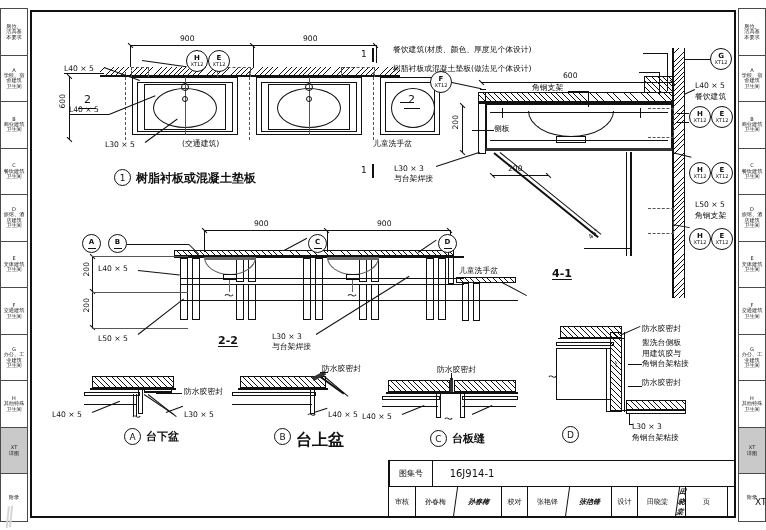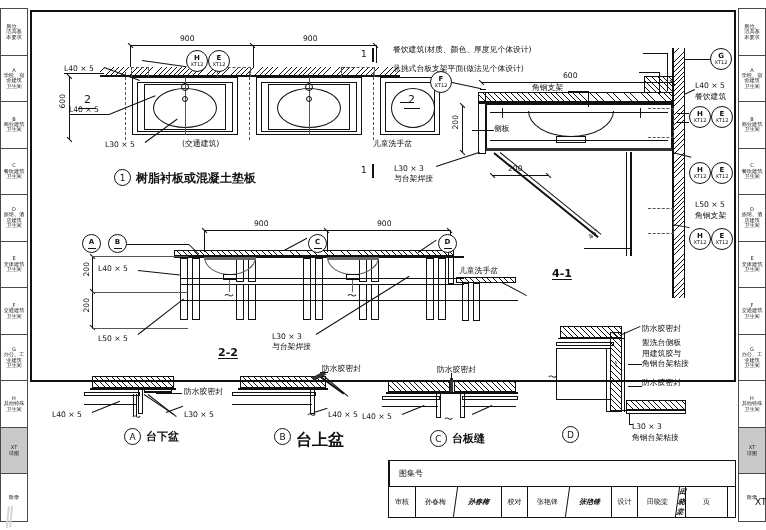--- a/index.html
+++ b/index.html
@@ -19,21 +19,21 @@
   .side.right{right:0;}
   .side-item{flex:0 0 auto;border-bottom:1px solid #4a4a4a;
         display:flex;flex-direction:column;align-items:center;justify-content:center;
         text-align:center;line-height:1.05;padding:2px 0;box-sizing:border-box;}
   .side-item:last-child{border-bottom:none;}
   .side-code{font-size:5px;color:#222;}
   .side-label{font-size:5.2px;color:#222;white-space:pre-line;}
   .side-item.active{background:#c9c9c9;}
 
   
-  .frame{position:absolute;left:30px;top:10px;width:706px;height:372px;
+  .frame{position:absolute;left:30px;top:10px;width:706px;height:508px;
          border:2.5px solid #111;box-sizing:border-box;background:#fff;}
   .inner{position:absolute;inset:0;}
 
   
   .t{position:absolute;font-size:7.4px;color:#111;white-space:nowrap;line-height:1.25;}
   .t.cn{font-size:7.8px;}
   .t.sm{font-size:6.6px;}
   .t.lead{font-size:7.6px;}
   .t.dim{font-size:7.6px;}
   .vert{writing-mode:vertical-rl;transform:rotate(180deg);}
@@ -311,21 +311,21 @@
 
     <div class="numbub" style="left:82px;top:157px;">
       <span>1</span>
     </div>
     <div class="t" style="left:104px;top:159px;font-size:12px;font-weight:bold;">树脂衬板或混凝土垫板</div>
 
     <div class="t cn" style="left:361px;top:33px;">餐饮建筑(材质、颜色、厚度见个体设计)</div>
     <div class="ln hl" style="left:611px;top:41px;width:24px;"></div>
     <div class="ln vl" style="left:635px;top:41px;height:38px;"></div>
 
-    <div class="t cn" style="left:361px;top:52px;">悬挑式台板支架平面(做法见个体设计)</div>
+    <div class="t cn" style="left:361px;top:52px;">树脂衬板或混凝土垫板(做法见个体设计)</div>
     <div class="ln hl" style="left:607px;top:60px;width:20px;"></div>
     <div class="ln vl" style="left:627px;top:60px;height:22px;"></div>
 
     <div class="t cn" style="left:500px;top:71px;">角钢支架</div>
     <div class="ln hl" style="left:536px;top:79px;width:20px;"></div>
     <div class="ln vl" style="left:556px;top:79px;height:16px;"></div>
 
     <div class="hatch-d" style="left:640px;top:36px;width:12px;height:250px;border:none;"></div>
     <div class="ln vl" style="left:640px;top:36px;height:250px;width:1.6px;"></div>
     <div class="ln vl" style="left:652px;top:36px;height:250px;"></div>
@@ -518,21 +518,21 @@
     <div class="ln" style="left:106px;top:258px;width:42px;height:1px;transform:rotate(6deg);transform-origin:left center;"></div>
     <div class="t lead" style="left:66px;top:322px;">L50 × 5</div>
     <div class="ln" style="left:106px;top:322px;width:58px;height:1px;transform:rotate(-38deg);transform-origin:left center;"></div>
 
     <div class="t lead" style="left:240px;top:320px;">L30 × 3</div>
     <div class="t cn" style="left:240px;top:330px;">与台架焊接</div>
     <div class="ln" style="left:284px;top:322px;width:110px;height:1px;transform:rotate(-32deg);transform-origin:left center;"></div>
 
     <div class="t cn" style="left:427px;top:254px;">儿童洗手盆</div>
 
-    <div class="t u" style="left:186px;top:334px;font-size:11px;font-weight:bold;">2-2</div>
+    <div class="t u" style="left:186px;top:322px;font-size:11px;font-weight:bold;">2-2</div>
 
     <div class="hatch" style="left:60px;top:364px;width:82px;height:12px;"></div>
     <div class="ln hl" style="left:58px;top:376px;width:86px;height:1.6px;"></div>
     <div class="ln hl" style="left:52px;top:380px;width:56px;"></div>
     <div class="dotfill" style="left:52px;top:380px;width:56px;height:4px;"></div>
     <div class="ln hl" style="left:112px;top:380px;width:28px;"></div>
     <div class="dotfill" style="left:112px;top:376px;width:28px;height:4px;"></div>
     <div class="dotfill" style="left:106px;top:376px;width:5px;height:26px;"></div>
     <div class="ln vl" style="left:101px;top:382px;height:22px;"></div>
     <div class="ln vl" style="left:104px;top:382px;height:22px;"></div>
@@ -617,20 +617,21 @@
     <div class="ln vl" style="left:597px;top:402px;height:10px;"></div>
     <div class="ln hl" style="left:597px;top:412px;width:4px;"></div>
 
     <div class="numbub" style="left:530px;top:414px;">
       <span>D</span>
     </div>
 
     <div class="titleblock">
       <div class="tb-top">
         <div class="tb-ccell">图集号</div>
+        <div class="tb-vcell">16J914-1</div>
       </div>
       <div class="tb-bot">
         <div style="flex:0 0 26px;">审核</div>
         <div style="flex:0 0 40px;">孙春梅</div>
         <div style="flex:0 0 46px;" class="sig">孙春梅</div>
         <div style="flex:0 0 26px;">校对</div>
         <div style="flex:0 0 40px;">张艳锋</div>
         <div style="flex:0 0 44px;" class="sig">张艳锋</div>
         <div style="flex:0 0 26px;">设计</div>
         <div style="flex:0 0 40px;">田晓棠</div>

